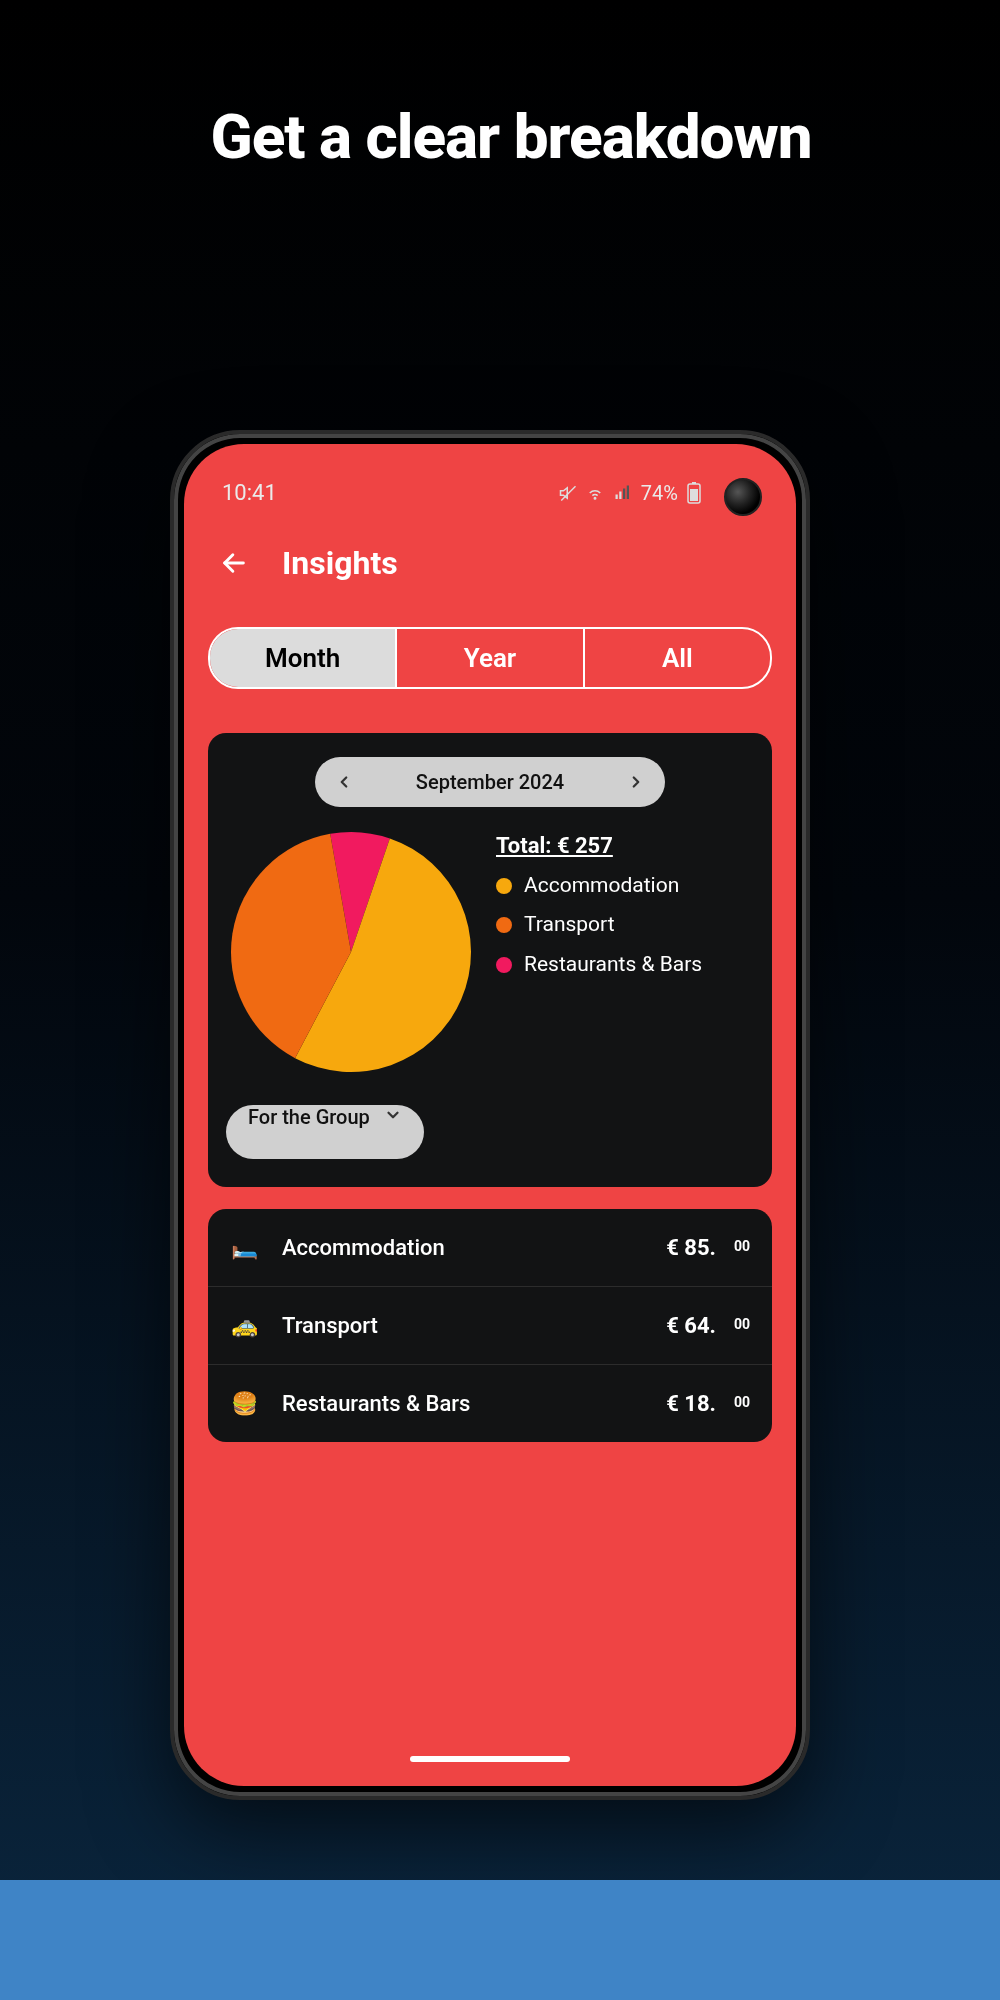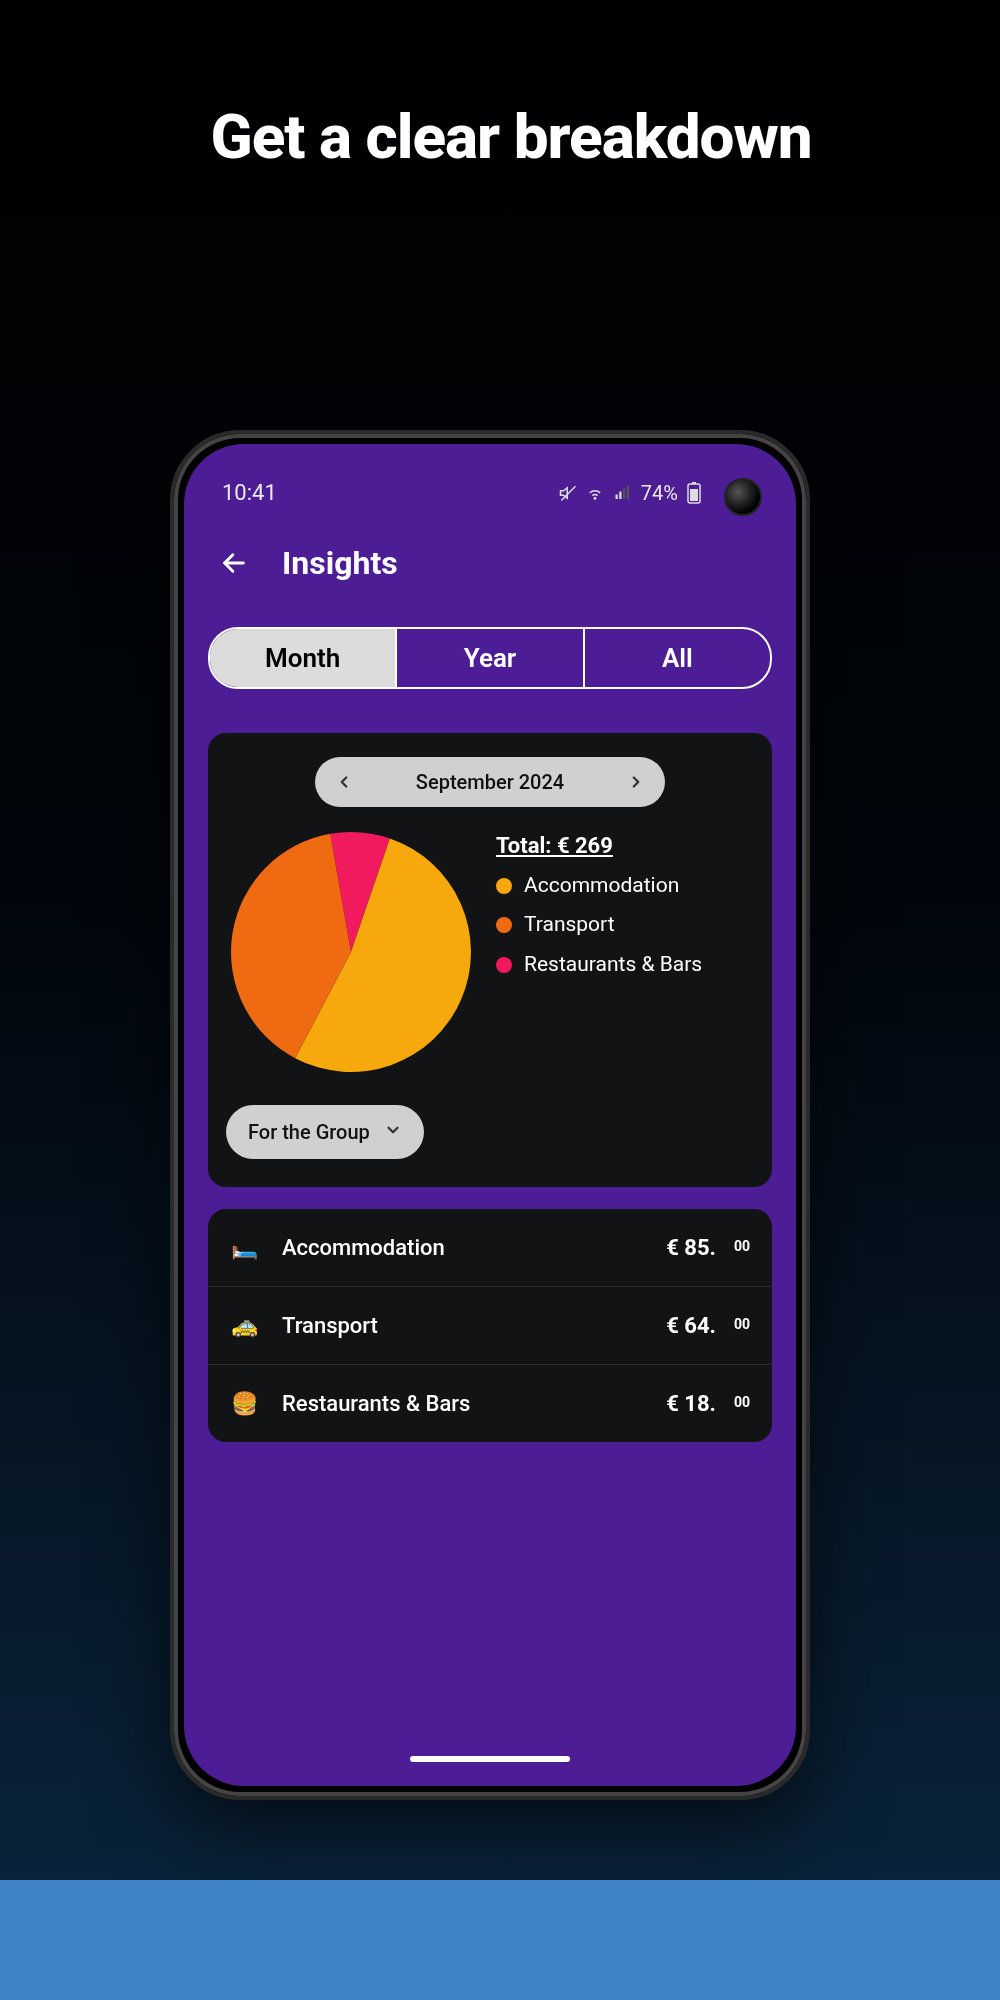--- a/index.html
+++ b/index.html
@@ -26,21 +26,21 @@
     top: 430px; left: 170px;
     width: 640px; height: 1370px;
     border-radius: 70px;
     background: #000;
     border: 4px solid #2a2a2a;
     box-shadow: inset 0 0 0 4px #444, 0 30px 80px rgba(0,0,0,0.6);
     overflow: hidden;
   }
   .screen {
     position: absolute; inset: 10px;
-    background: #4c1d95;
+    background: #ef4444;
     border-radius: 60px;
     color: #fff;
     padding: 30px 24px 20px 24px;
     display: flex; flex-direction: column;
   }
   .camera {
     position: absolute; top: 44px; right: 44px;
     width: 38px; height: 38px; border-radius: 50%;
     background: radial-gradient(circle at 35% 35%, #555 0%, #222 40%, #000 70%);
     border: 2px solid #222;
@@ -89,21 +89,21 @@
   .pie-wrap { width: 250px; height: 250px; position: relative; flex-shrink: 0; }
   .pie-wrap svg { width: 100%; height: 100%; }
 
   .legend { flex: 1; padding-top: 6px; }
   .legend-total { font-size: 22px; font-weight: 700; text-decoration: underline; margin-bottom: 14px; }
   .legend-item { display: flex; align-items: flex-start; gap: 12px; margin-bottom: 12px; font-size: 21px; line-height: 1.3; }
   .dot { width: 16px; height: 16px; border-radius: 50%; flex-shrink: 0; margin-top: 6px; }
 
   .scope-picker {
     margin-top: 28px; background: #d0d0d0; color: #111;
-    display: inline-flex; align-items: center; gap: 14px;
+    display: inline-flex; align-items: flex-start; gap: 14px;
     height: 54px; border-radius: 28px; padding: 0 22px;
     font-size: 20px; font-weight: 500;
   }
 
   .list-card { background: #121314; border-radius: 18px; margin-top: 22px; overflow: hidden; }
   .list-row {
     display: flex; align-items: center; gap: 22px;
     padding: 26px 22px;
     border-bottom: 1px solid #2c2c2c;
   }
@@ -198,21 +198,21 @@
 
         <div class="chart-row">
           <div class="pie-wrap">
             <svg viewBox="0 0 100 100" id="pie-svg">
                 <path d="M 50 50 L 41.66488747198734 2.729227855414017 A 48 48 0 0 1 65.5392292187994 4.584888469963978 Z" fill="#f11a5f"></path>
                 <path d="M 50 50 L 65.5392292187994 4.584888469963978 A 48 48 0 1 1 27.629911054278146 92.46856626447958 Z" fill="#f7a80d"></path>
                 <path d="M 50 50 L 27.629911054278146 92.46856626447958 A 48 48 0 0 1 41.66488747198734 2.729227855414017 Z" fill="#f06a12"></path>
               </svg>
           </div>
           <div class="legend">
-            <div class="legend-total">Total: € 269</div>
+            <div class="legend-total">Total: € 257</div>
             <div id="legend-items">
                 <div class="legend-item">
                   <span class="dot" style="background: rgb(247, 168, 13);"></span>
                   <span>Accommodation</span>
                 </div>
                 <div class="legend-item">
                   <span class="dot" style="background: rgb(240, 106, 18);"></span>
                   <span>Transport</span>
                 </div>
                 <div class="legend-item">

